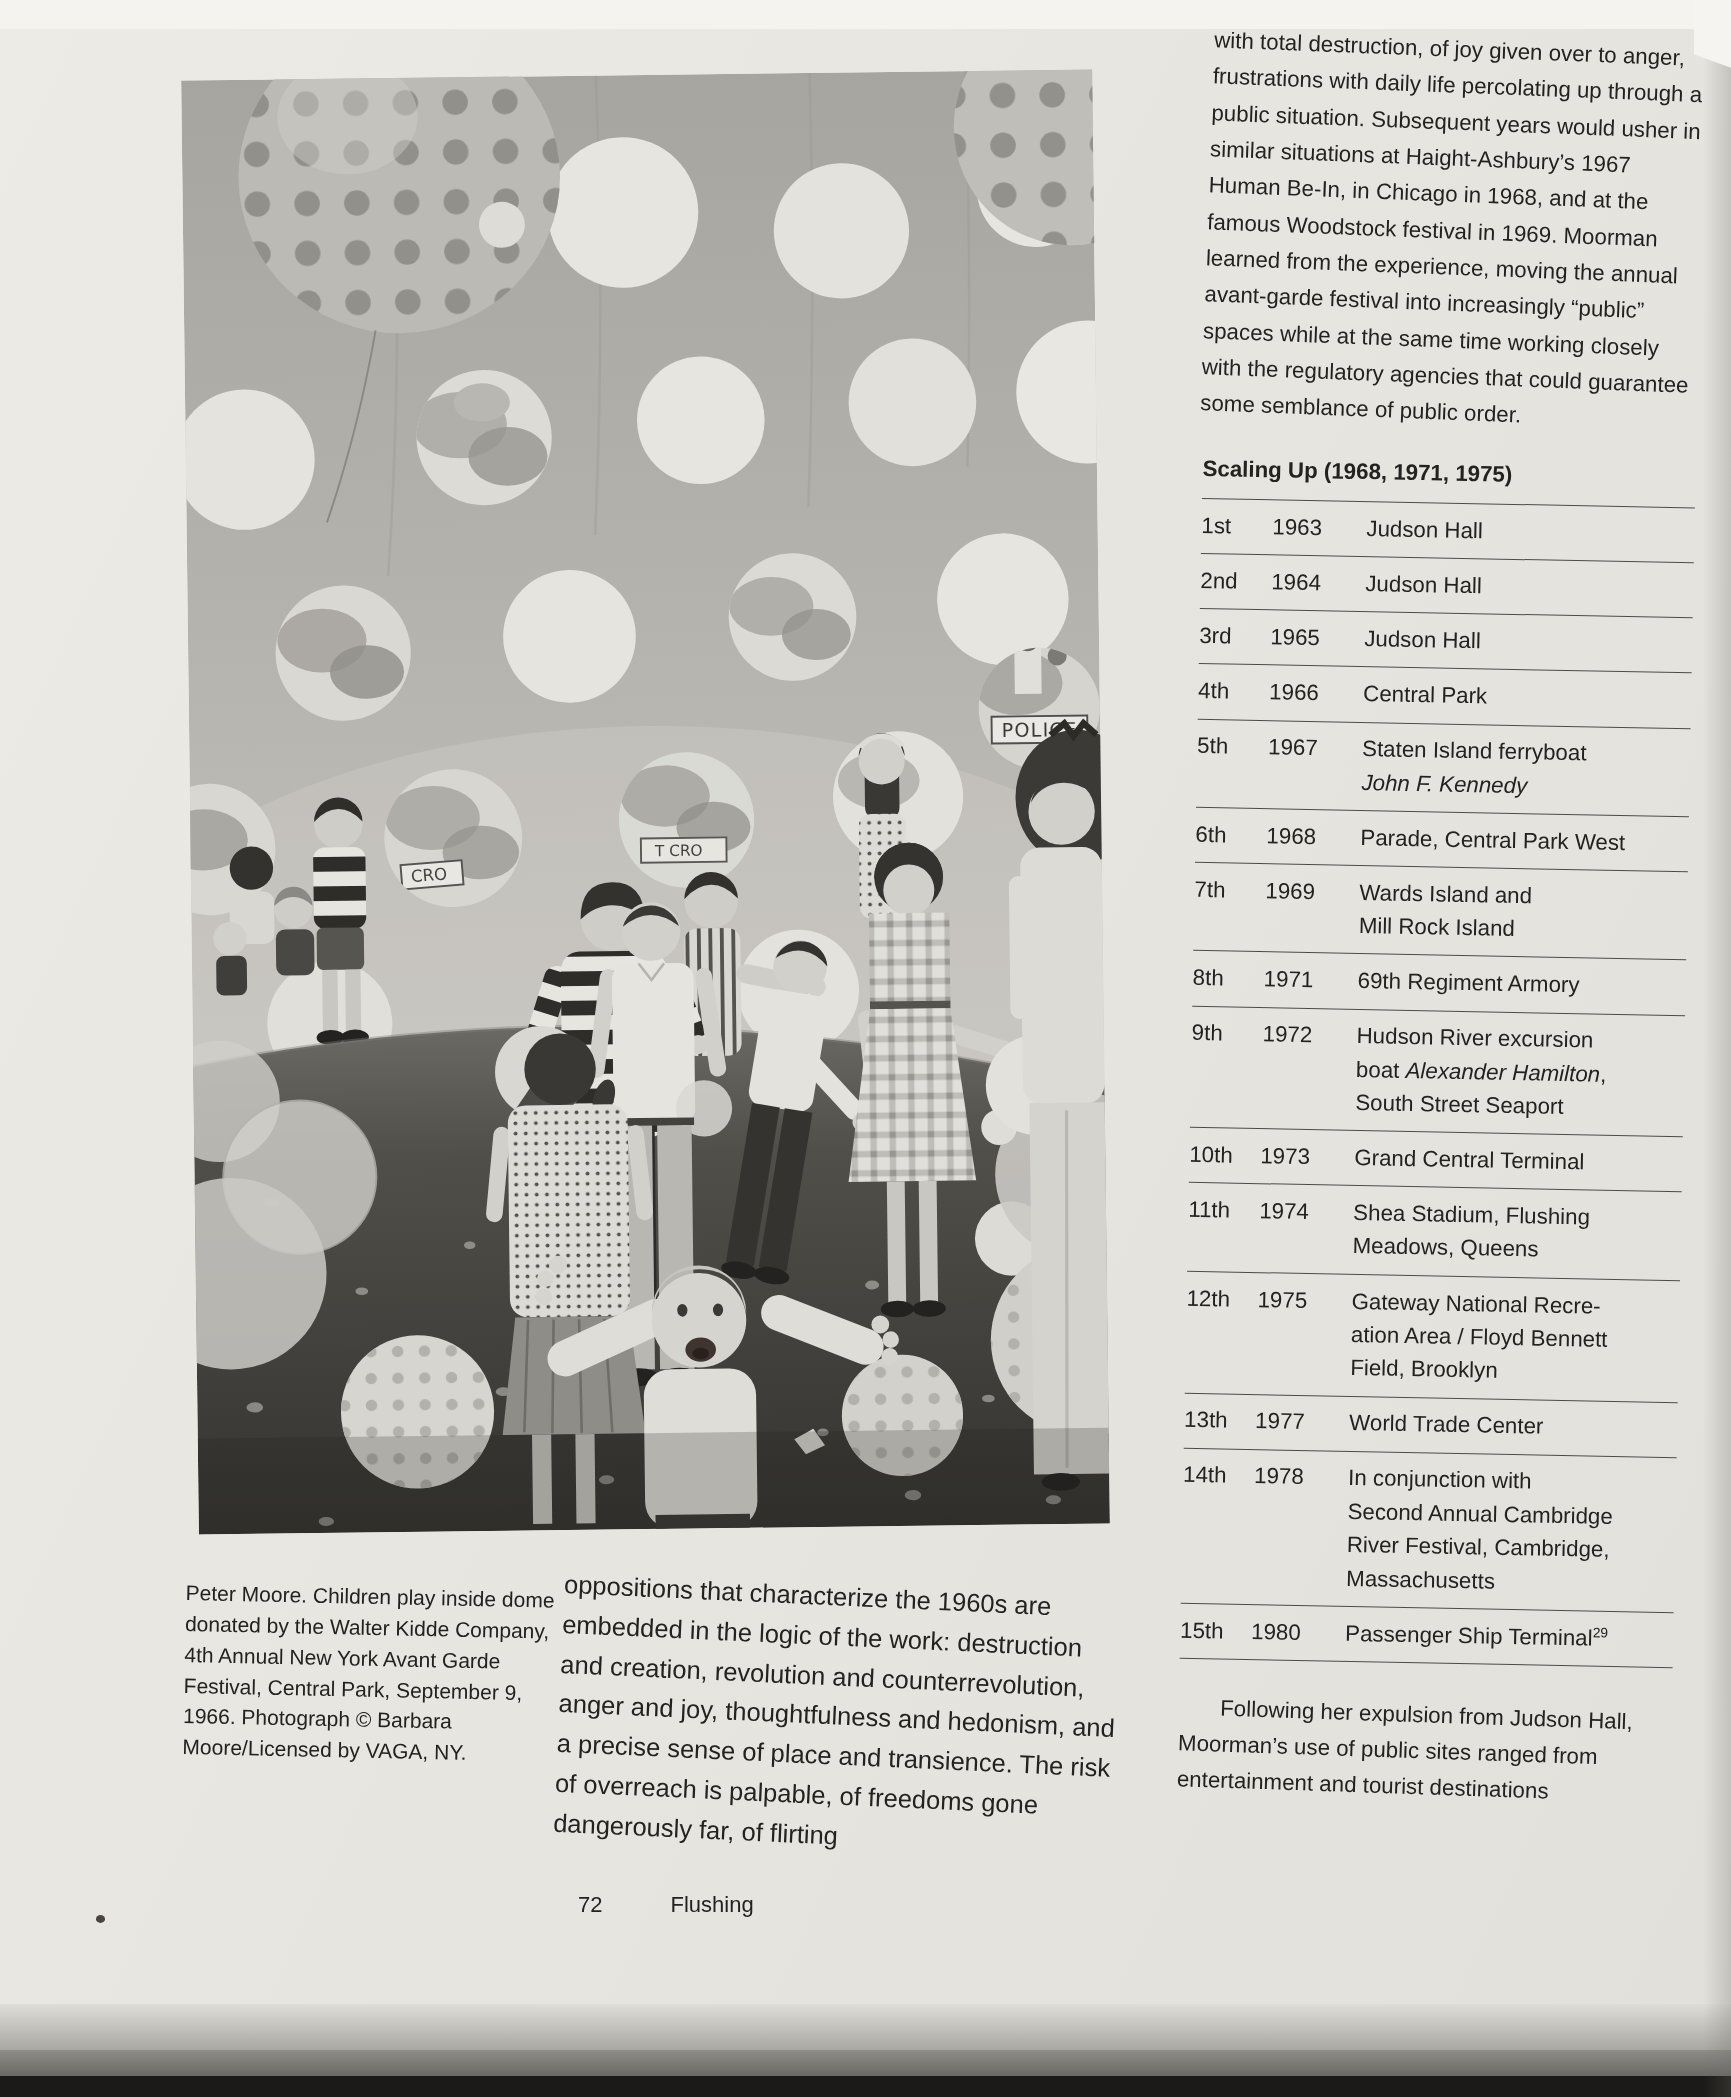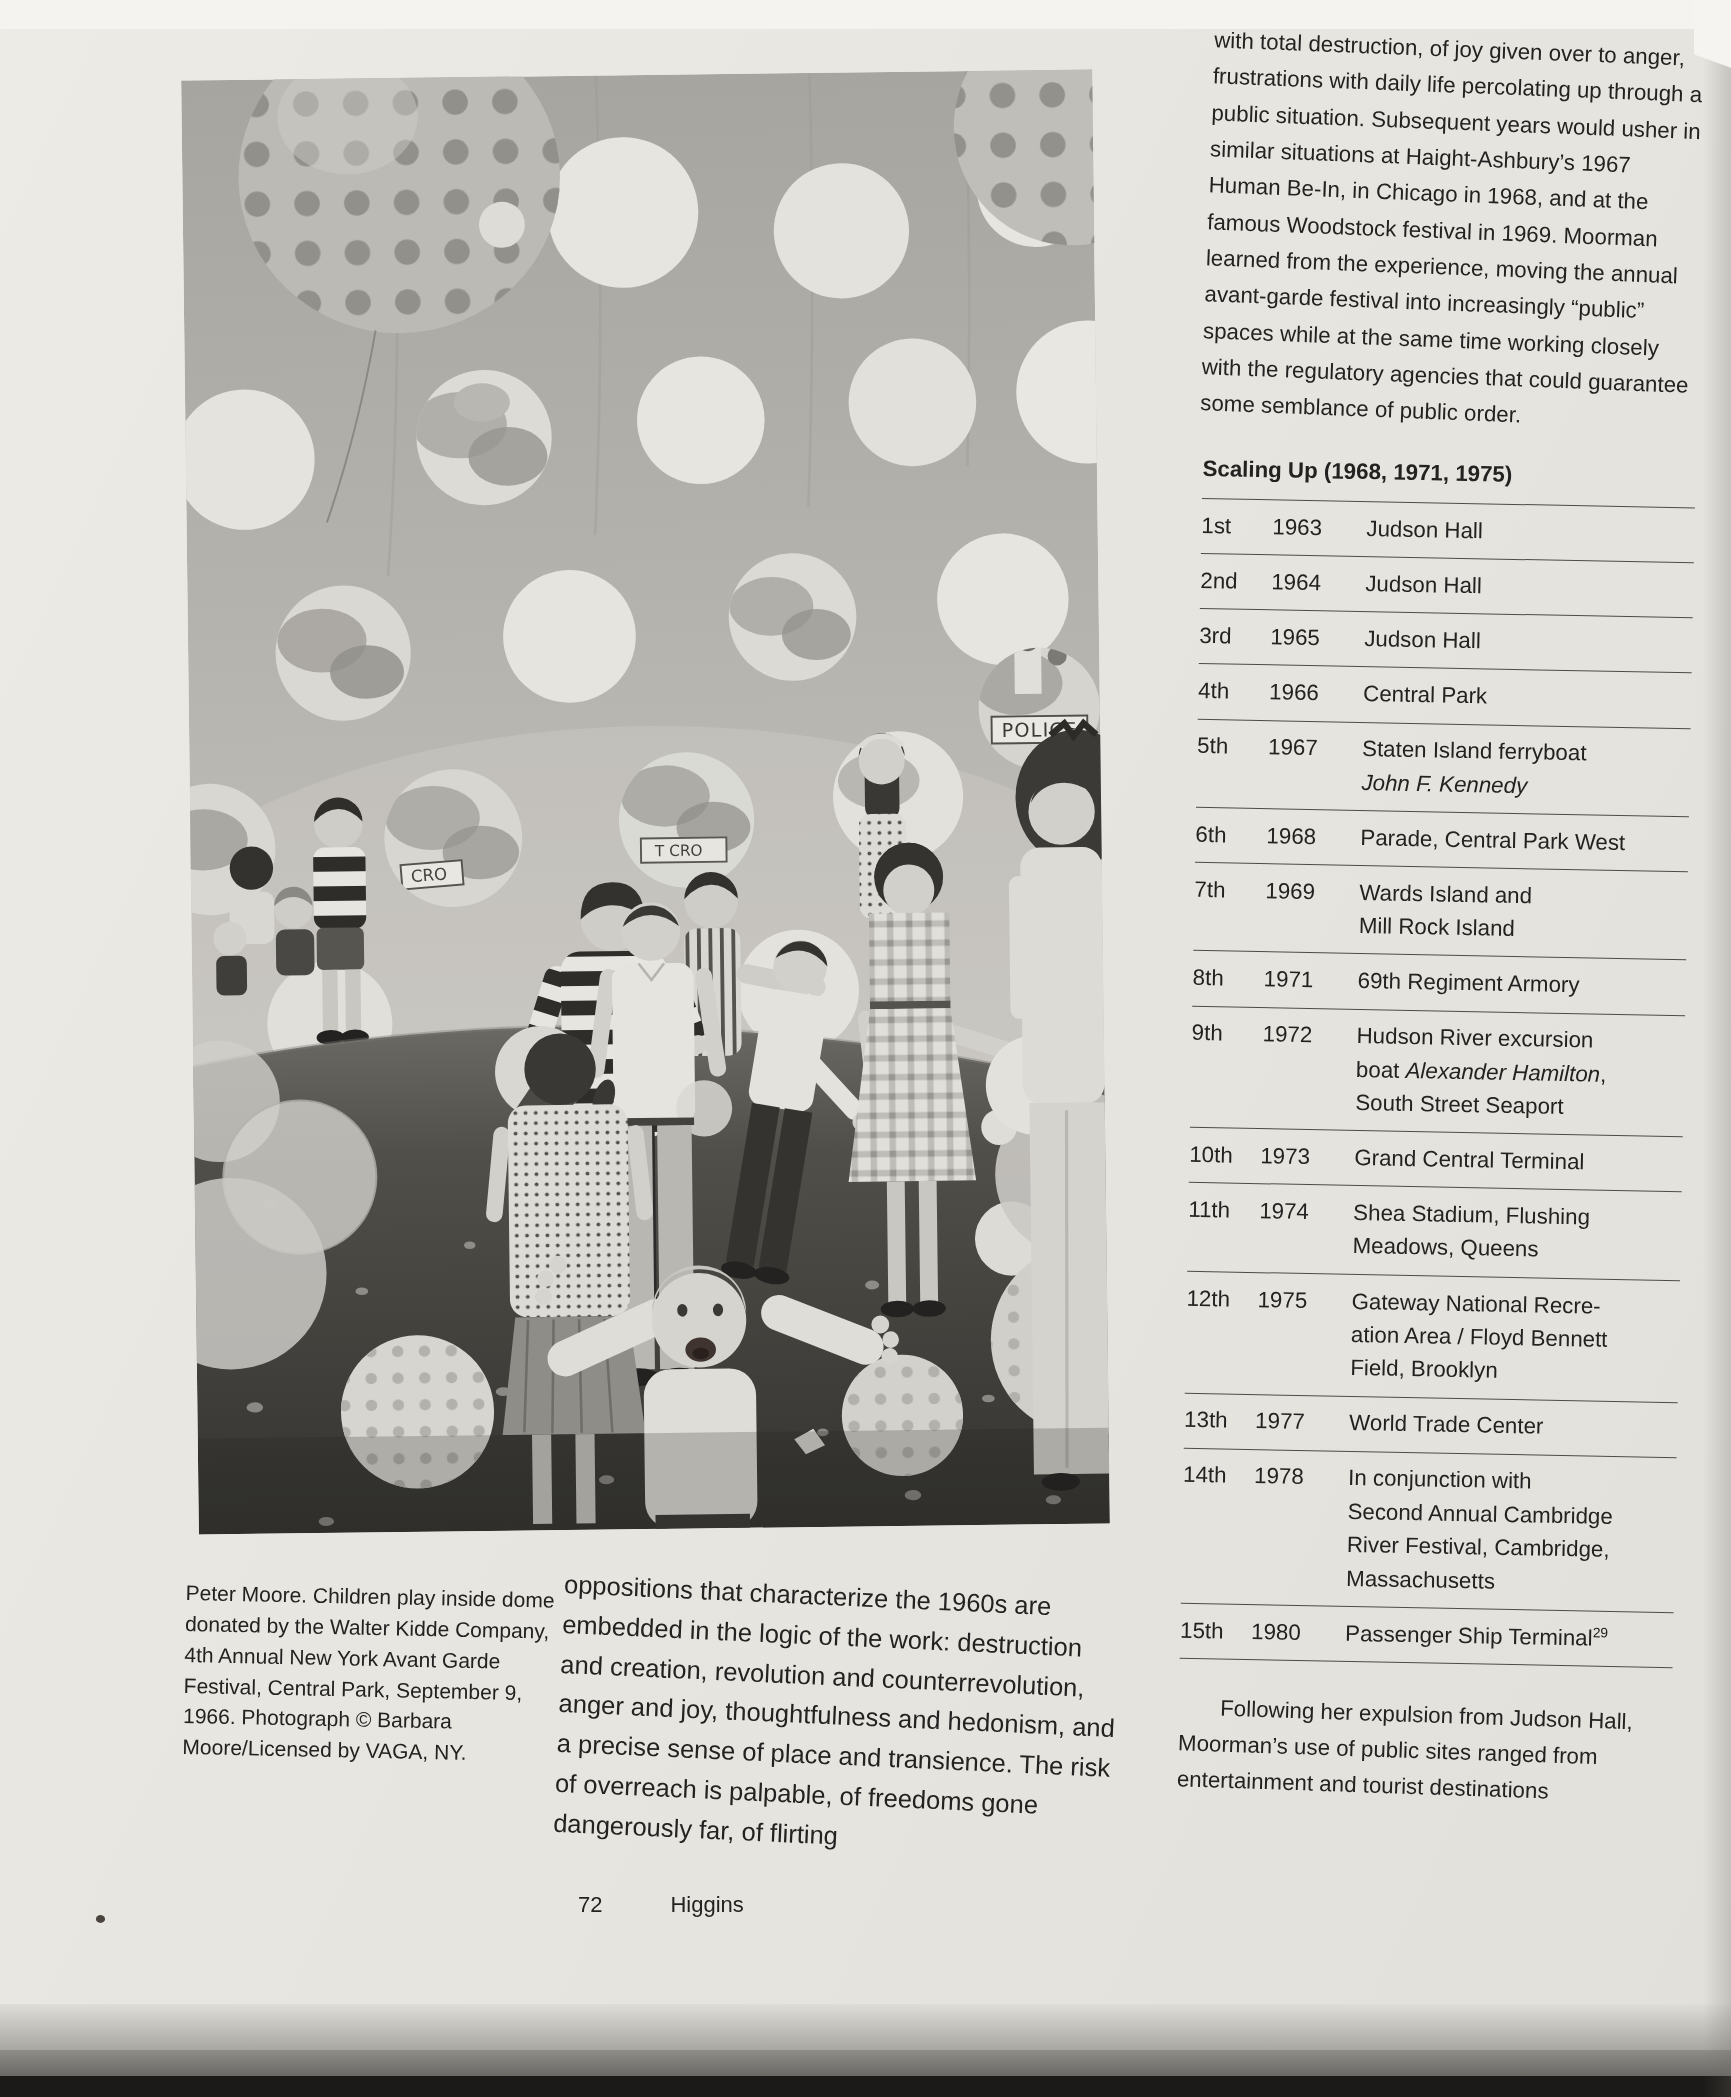--- a/index.html
+++ b/index.html
@@ -376,21 +376,21 @@
       <rect x="0" y="2128" width="1428" height="150" fill="#1f1e1c" opacity="0.22"></rect>
     </svg>
   </div>
 
   <div class="caption">Peter Moore. Children play inside dome donated by the Walter Kidde Company, 4th Annual New York Avant Garde Festival, Central Park, September 9, 1966. Photograph © Barbara Moore/Licensed by VAGA, NY.</div>
 
   <div class="midpara">oppositions that characterize the 1960s are embedded in the logic of the work: destruction and creation, revolution and counterrevolution, anger and joy, thoughtfulness and hedonism, and a precise sense of place and transience. The risk of overreach is palpable, of freedoms gone dangerously far, of flirting</div>
 
   <div class="footer">
     <span>72</span>
-    <span>Higgins</span>
+    <span>Flushing</span>
   </div>
 
   <div class="col-right">
     <p class="ptop">with total destruction, of joy given over to anger, frustrations with daily life percolating up through a public situation. Subsequent years would usher in similar situations at Haight-Ashbury’s 1967 Human Be-In, in Chicago in 1968, and at the famous Woodstock festival in 1969. Moorman learned from the experience, moving the annual avant-garde festival into increasingly “public” spaces while at the same time working closely with the regulatory agencies that could guarantee some semblance of public order.</p>
     <h3 class="ttl">Scaling Up (1968, 1971, 1975)</h3>
     <div id="festival-table">
         <div class="trow">
           <div>1st</div>
           <div>1963</div>
           <div>

